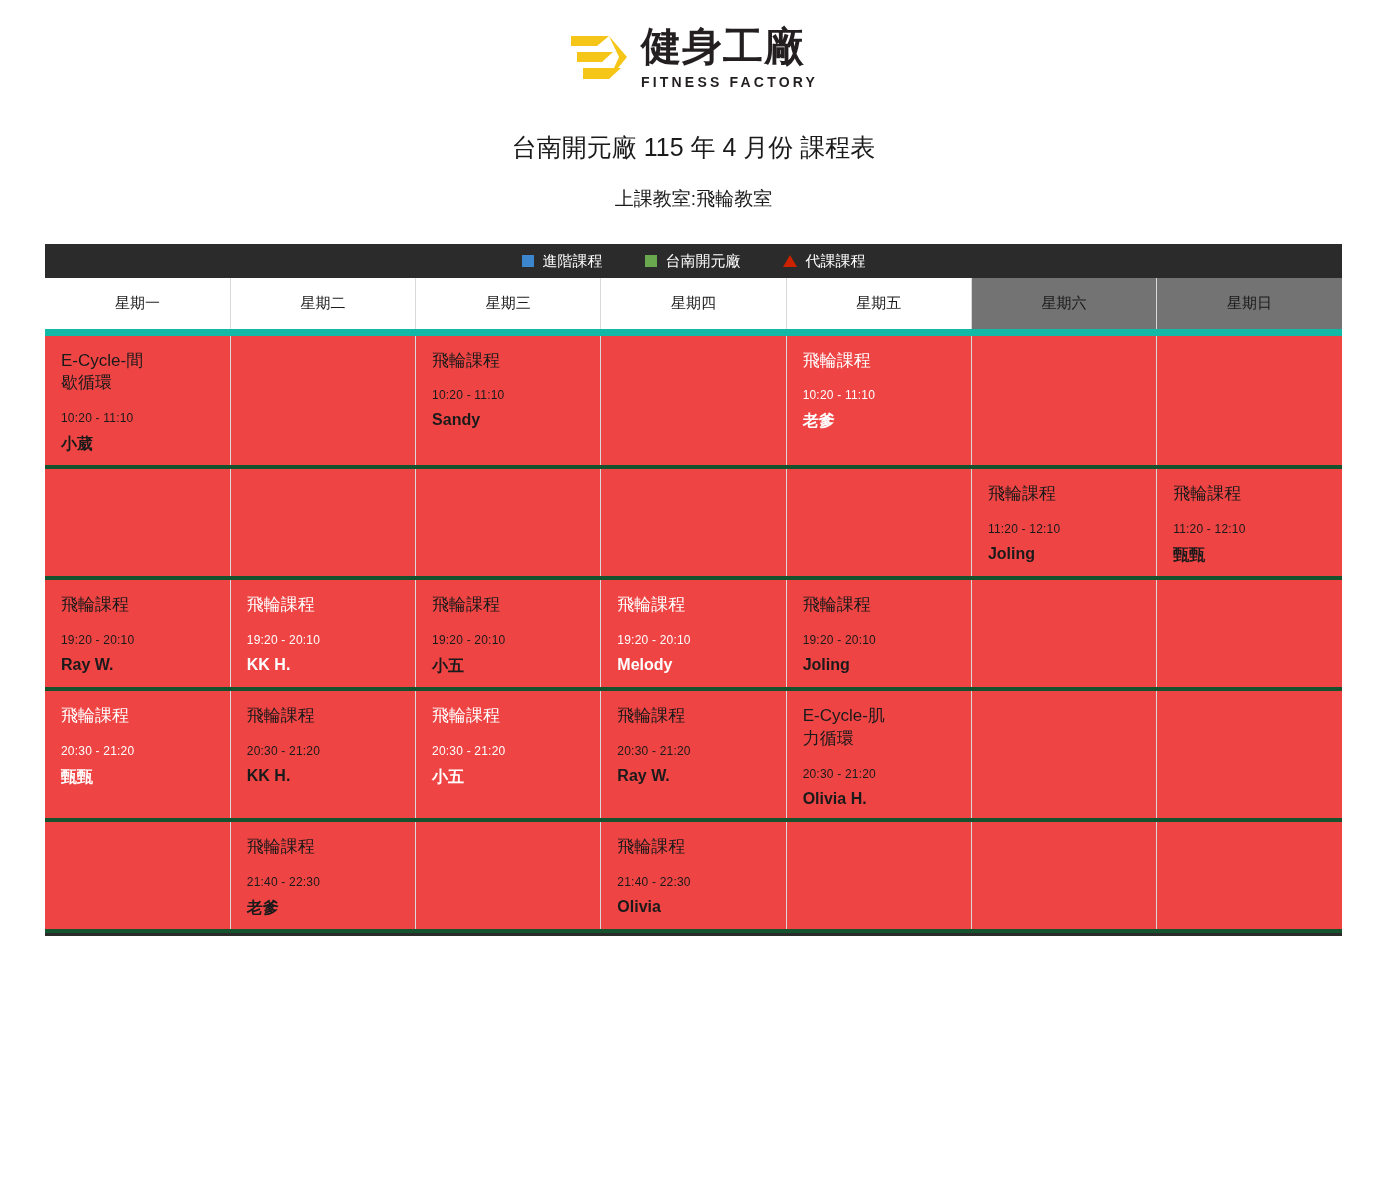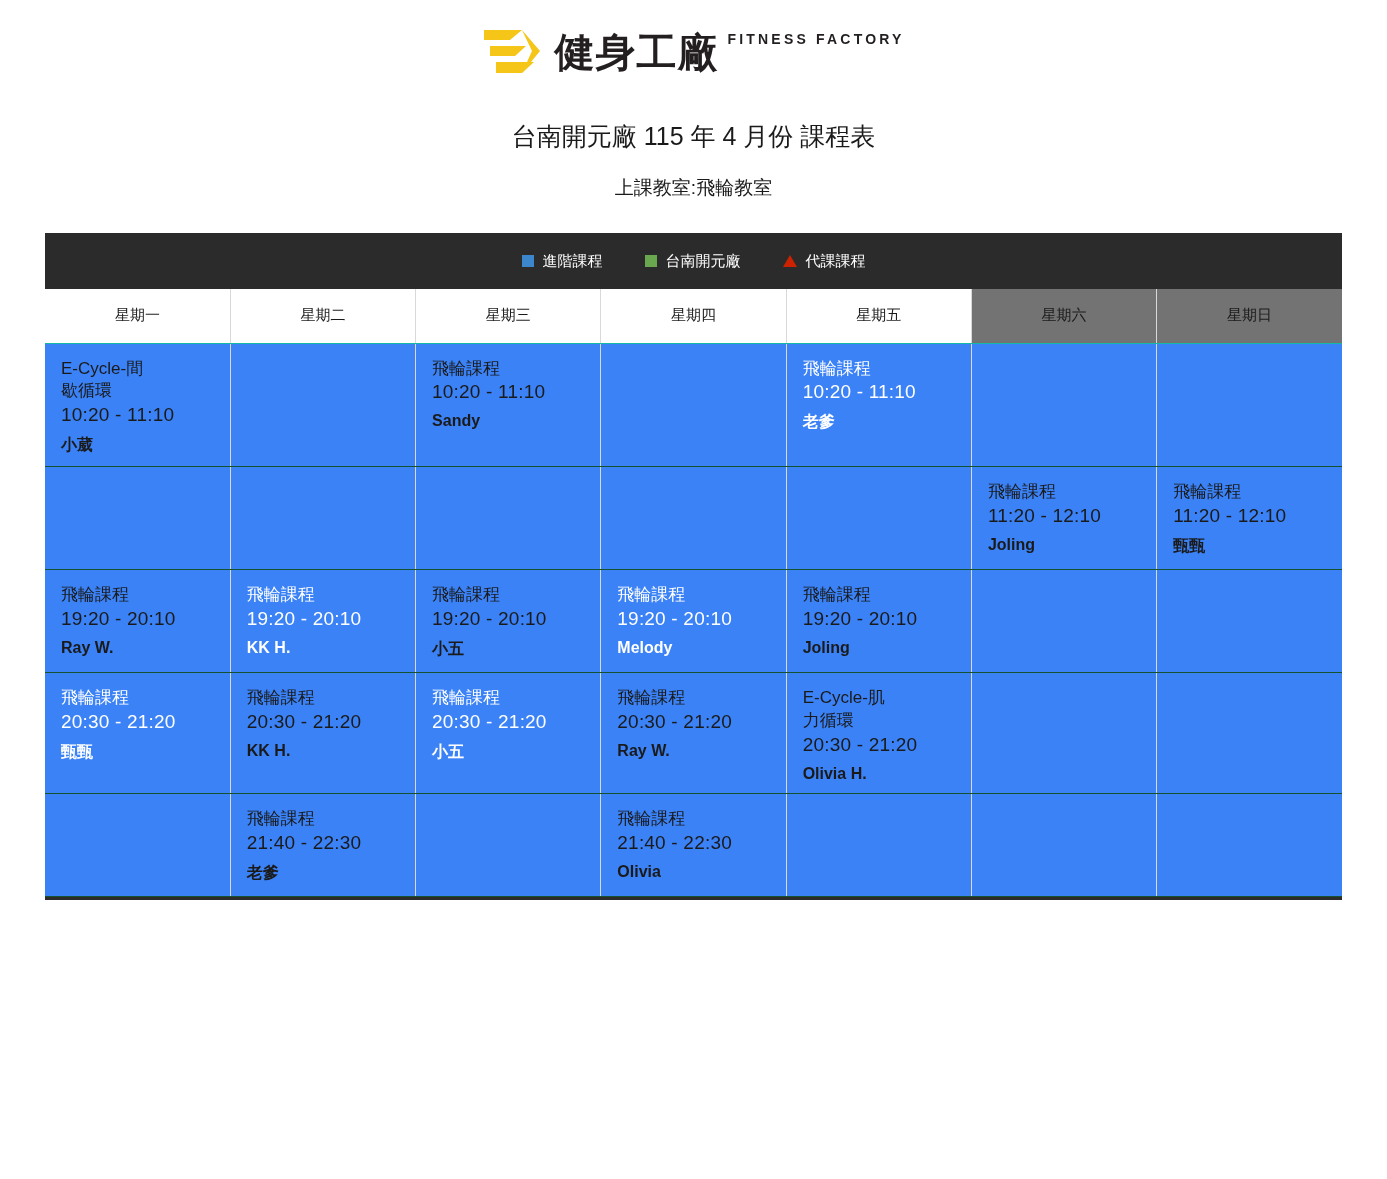--- a/index.html
+++ b/index.html
@@ -26,21 +26,21 @@
     padding-top: 26px;
   }
   .logo-mark {
     width: 62px;
     height: 52px;
     position: relative;
     flex: none;
   }
   .logo-text {
     display: flex;
-    flex-direction: row;
+    flex-direction: column;
     justify-content: center;
     line-height: 1;
     gap: 9px;
   }
   .logo-cn {
     font-size: 40px;
     font-weight: 700;
     color: #231f20;
     letter-spacing: 1px;
   }
@@ -64,21 +64,21 @@
     font-size: 19px;
     color: #1a1a1a;
     margin-top: 22px;
     font-weight: 400;
   }
 
   
   .legend-bar {
     margin: 32px 45px 0 45px;
     background: #2b2b2b;
-    height: 56px;
+    height: 34px;
     display: flex;
     align-items: center;
     justify-content: center;
     gap: 42px;
   }
   .legend-item {
     display: flex;
     align-items: center;
     gap: 9px;
     color: #ffffff;
@@ -104,53 +104,53 @@
     width: calc(100% - 90px);
     border-collapse: collapse;
     table-layout: fixed;
   }
   table.sched th {
     height: 54px;
     font-size: 15px;
     font-weight: 400;
     color: #1a1a1a;
     border-right: 1px solid #d9d9d9;
-    border-bottom: 1px solid #14b8a6;
+    border-bottom: 7px solid #14b8a6;
     background: #ffffff;
     text-align: center;
   }
   table.sched th.weekend {
     background: #737373;
   }
   table.sched th:last-child { border-right: none; }
 
   table.sched td {
     height: 103px;
     vertical-align: top;
     padding: 14px 14px 10px 16px;
     border-right: 1px solid #d9d9d9;
-    border-bottom: 1px solid #14532d;
-    background: #3b82f6;
+    border-bottom: 4px solid #14532d;
+    background: #ef4444;
   }
   table.sched td:last-child { border-right: none; }
   td.shade { background: #ebebeb; }
   td.blue  { background: #3c86cd; }
   td.blue .c-name, td.blue .c-time, td.blue .c-coach { color: #ffffff; }
 
   .c-name {
     font-size: 17px;
     color: #1a1a1a;
     line-height: 1.35;
     font-weight: 400;
     white-space: pre-line;
   }
   .c-time {
-    font-size: 19px;
-    color: #1a1a1a;
-    margin-top: 1px;
+    font-size: 12px;
+    color: #1a1a1a;
+    margin-top: 16px;
     letter-spacing: 0.2px;
   }
   .c-coach {
     font-size: 16px;
     color: #1a1a1a;
     font-weight: 700;
     margin-top: 9px;
   }
 
   .bottom-rule {

